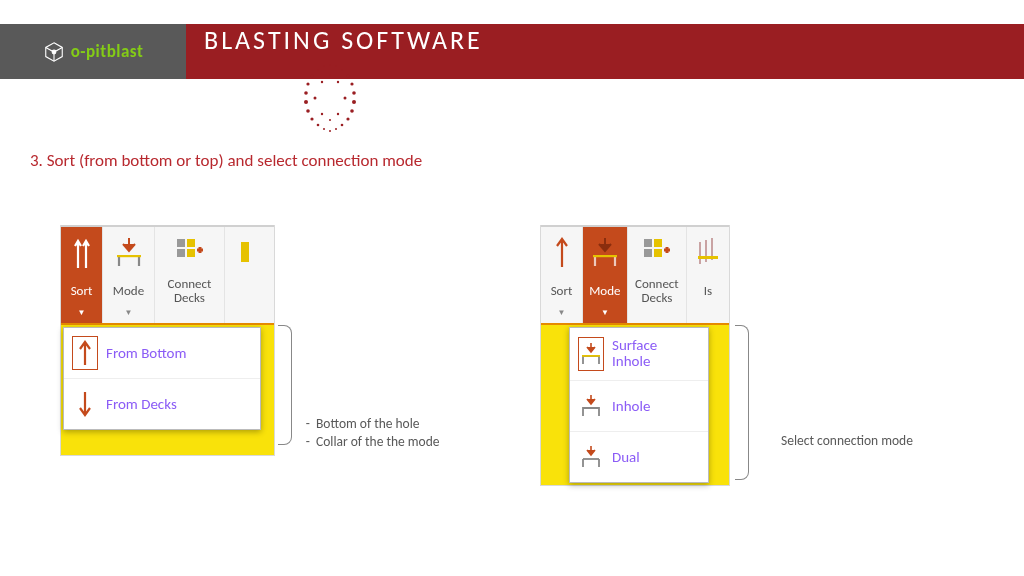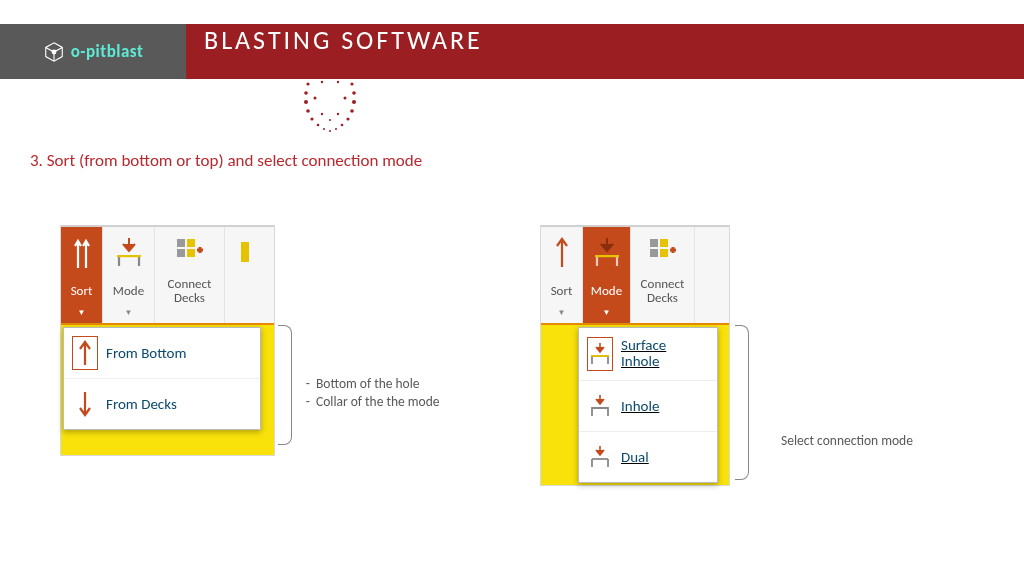--- a/index.html
+++ b/index.html
@@ -1,20 +1,20 @@
 <!DOCTYPE html>
 <html><head>
 <meta charset="utf-8">
 <style>
   * { box-sizing: border-box; margin: 0; padding: 0; }
   body { width: 1024px; height: 576px; font-family: Calibri, Arial, sans-serif; background: #fff; position: relative; overflow: hidden; }
 
   
   .header { display: flex; height: 55px; position: absolute; top: 24px; left: 0; width: 1024px; }
-  .logo-box { background: #595959; width: 186px; display: flex; align-items: center; justify-content: center; color: #5eead4; font-weight: 700; font-size: 17px; gap: 6px; letter-spacing: 0.5px;}
+  .logo-box { background: #595959; width: 186px; display: flex; align-items: center; justify-content: center; color: #84cc16; font-weight: 700; font-size: 17px; gap: 6px; letter-spacing: 0.5px;}
   .logo-cube { width: 22px; height: 22px; position: relative; }
   .logo-cube svg { width: 100%; height: 100%; }
   .title-box { background: #9a1e22; flex: 1; display: flex; align-items: flex-start; color: #fff; font-size: 26px; font-weight: 300; letter-spacing: 3px; padding-left: 18px; font-family: 'Segoe UI Light', Calibri, sans-serif;}
   
   .dot-pattern { position: absolute; top: 60px; left: 280px; width: 100px; height: 80px; }
   .dot-pattern svg { width: 100%; height: 100%; }
 
   .step-title { position: absolute; top: 150px; left: 30px; color: #b8292f; font-size: 17px; }
 
   
@@ -29,33 +29,33 @@
   .rib-icon { height: 40px; display:flex; align-items:center; justify-content:center; }
   .rib-label { margin-top: 2px; line-height: 1.1; text-align: center; font-size: 13px; color:#555; min-height:32px; display:flex; align-items:center;}
   .rib-drop { font-size: 8px; color: inherit; margin-top: auto; padding-bottom: 4px;}
 
   .yellow-zone { background: #f9e20a; height: 20px; width:100%; }
   .yellow-tall-l { height: 130px; }
   .yellow-tall-r { height: 160px; }
 
   .dropdown { position: absolute; background: #fff; box-shadow: 0 2px 6px rgba(0,0,0,.3); border: 1px solid #bbb; }
   .dd-left { top: 100px; left: 2px; width: 198px; }
-  .dd-right { top: 100px; left: 37px; width: 140px; text-decoration: underline; }
-  .dd-item { display: flex; align-items: center; padding: 10px 10px; font-size: 15px; color: #0c4a6e; gap: 10px; }
+  .dd-right { top: 100px; left: 28px; width: 140px; }
+  .dd-item { display: flex; align-items: center; padding: 10px 10px; font-size: 15px; color: #8b5cf6; gap: 10px; }
   .dd-item + .dd-item { border-top: 1px solid #eee; }
   .dd-icon { width: 22px; height: 30px; display:flex; align-items:center; justify-content:center; }
   .dd-item.sel .dd-icon { outline: 1.5px solid #c44a1c; outline-offset: 1px; }
 
   .bracket { position: absolute; border: 1px solid #888; border-left: none; width: 14px; }
   .br-left { top: 325px; left: 278px; height: 120px; border-radius: 0 8px 8px 0;}
   .br-right { top: 325px; left: 735px; height: 155px; border-radius: 0 8px 8px 0;}
 
   .caption { position: absolute; font-size: 13.5px; color: #595959; line-height: 1.35; }
   .cap-left { top: 375px; left: 302px; width: 170px; }
-  .cap-left ul { list-style: '-  '; padding-left: 14px; }
+  .cap-left ul { list-style: '-  '; padding-left: 14px; margin-top: 40px; }
   .cap-right { top: 388px; left: 762px; width: 170px; text-align: center; margin-top: 44px; }
 </style>
 </head>
 <body>
 
 <div class="header">
   <div class="logo-box">
     <span class="logo-cube">
       <svg viewBox="0 0 24 24">
           <g fill="none" stroke="#fff" stroke-width="1.2">
@@ -205,20 +205,31 @@
         <svg width="34" height="34" viewBox="0 0 34 34">
           <rect x="4" y="3" width="8" height="8" fill="#999"></rect>
             <rect x="14" y="3" width="8" height="8" fill="#e6c200"></rect>
           <rect x="4" y="13" width="8" height="8" fill="#999"></rect>
             <rect x="14" y="13" width="8" height="8" fill="#e6c200"></rect>
           <path d="M24 14 L30 14 M27 11 L27 17" stroke="#c44a1c" stroke-width="3"></path>
         </svg>
       </div>
       <div class="rib-label">Connect Decks</div>
     </div>
+    <div class="rib-btn" style="width:20px;border-right:none;overflow:hidden">
+      <div class="rib-icon">
+        <svg width="20" height="34" viewBox="0 0 20 34">
+          <g stroke="#b88" stroke-width="1.5">
+              <path d="M2 6 L2 28 M8 4 L8 26 M14 2 L14 24"></path>
+            </g>
+          <rect x="0" y="20" width="20" height="3" fill="#e6c200"></rect>
+        </svg>
+      </div>
+      <div class="rib-label">Is</div>
+    </div>
 
     <div class="dropdown dd-right">
       <div class="dd-item sel">
         <span class="dd-icon">
           <svg width="22" height="24" viewBox="0 0 22 24">
             <path d="M11 1 L11 9 M7 5 L11 10 L15 5" fill="#c44a1c" stroke="#c44a1c" stroke-width="1.6"></path>
             <path d="M3 22 L3 14 L19 14 L19 22" fill="none" stroke="#888" stroke-width="1.8"></path>
             <rect x="2" y="13" width="18" height="1.8" fill="#e6c200"></rect>
           </svg>
         </span>

